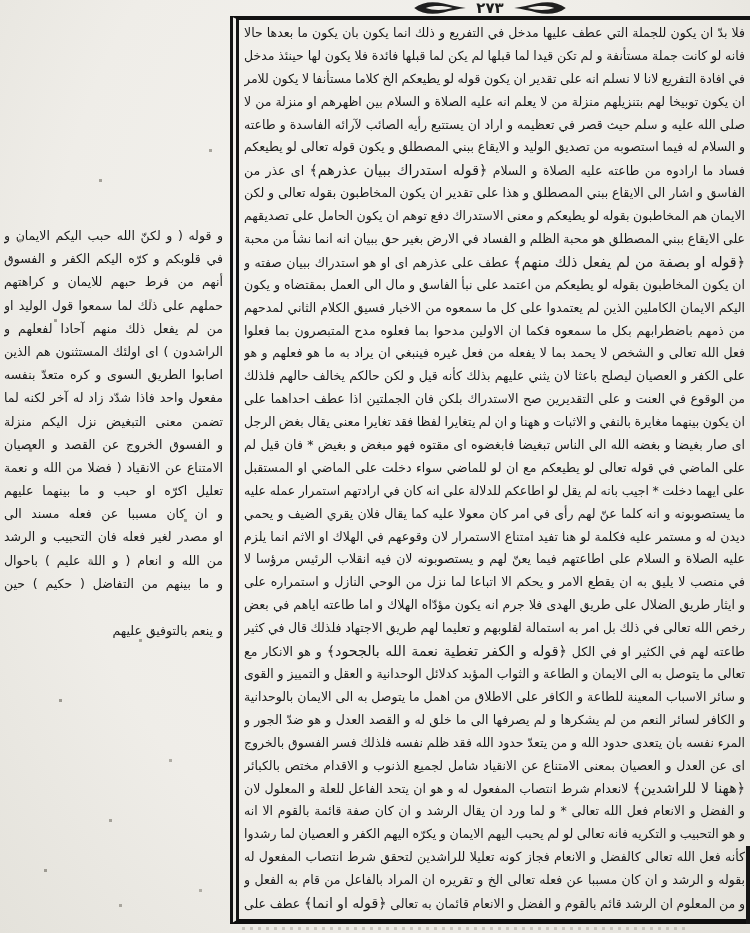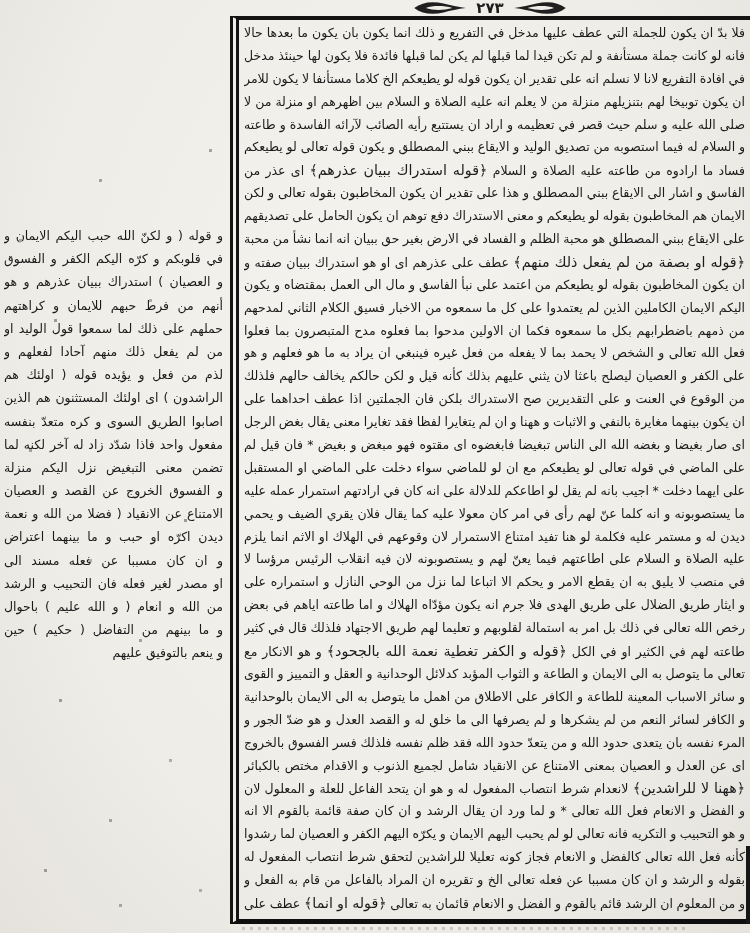--- a/index.html
+++ b/index.html
@@ -40,21 +40,21 @@
     white-space:normal;
   }
   .kw { font-weight:normal; font-size:1.14em; }
 
   
   .marginalia {
     position:absolute; left:4px; top:224px; width:219px;
     direction:rtl; font-size:12.5px;
   }
   .marginalia .line { height:23.2px; line-height:23.2px; }
-  .marginalia .line:last-child { text-align-last:right; }
+  .marginalia .line:last-child { text-align-last:right;margin-top:24px; }
 
   
   .right-edge { position:absolute; right:0; top:846px; width:4px; height:78px; background:#161616; }
 
   
   .bottom-noise {
     position:absolute; left:242px; right:60px; top:927px; height:3px; opacity:.55;
     background:repeating-linear-gradient(90deg,#aaa79f 0 3px, transparent 3px 8px);
   }
   
@@ -125,32 +125,30 @@
         <div class="line">و هو التحبيب و التكريه فانه تعالى لو لم يحبب اليهم الايمان و يكرّه اليهم الكفر و العصيان لما رشدوا فصار الرشد بهذا الاعتبار</div>
         <div class="line">كأنه فعل الله تعالى كالفضل و الانعام فجاز كونه تعليلا للراشدين لتحقق شرط انتصاب المفعول له فيه * اشار الى جوابه</div>
         <div class="line">بقوله و الرشد و ان كان مسببا عن فعله تعالى الخ و تقريره ان المراد بالفاعل من قام به الفعل و اسند هو اليه لا من اوجده</div>
         <div class="line">و من المعلوم ان الرشد قائم بالقوم و الفضل و الانعام قائمان به تعالى <span class="kw">﴿قوله او انما﴾</span> عطف على قوله</div>
       </div>
   </div>
 
   <div class="marginalia">
       <div class="line">و قوله ( و لكنّ الله حبب اليكم الايمان و زينه</div>
       <div class="line">في قلوبكم و كرّه اليكم الكفر و الفسوق</div>
-      <div class="line">و العصيان ) استدراك ببيان عذرهم و هو</div>
       <div class="line">أنهم من فرط حبهم للايمان و كراهتهم الكفر</div>
       <div class="line">حملهم على ذلك لما سمعوا قول الوليد او بصفة</div>
       <div class="line">من لم يفعل ذلك منهم آحادا لفعلهم و تعريضا</div>
-      <div class="line">لذم من فعل و يؤيده قوله ( اولئك هم</div>
       <div class="line">الراشدون ) اى اولئك المستثنون هم الذين</div>
       <div class="line">اصابوا الطريق السوى و كره متعدّ بنفسه الى</div>
       <div class="line">مفعول واحد فاذا شدّد زاد له آخر لكنه لما</div>
       <div class="line">تضمن معنى التبغيض نزل اليكم منزلة مفعول</div>
       <div class="line">و الفسوق الخروج عن القصد و العصيان</div>
       <div class="line">الامتناع عن الانقياد ( فضلا من الله و نعمة )</div>
-      <div class="line">ديدن اكرّه او حبب و ما بينهما اعتراض</div>
+      <div class="line">تعليل اكرّه او حبب و ما بينهما عليهم</div>
       <div class="line">و ان كان مسببا عن فعله مسند الى ضميرهم</div>
       <div class="line">او مصدر لغير فعله فان التحبيب و الرشد فضل</div>
       <div class="line">من الله و انعام ( و الله عليم ) باحوال المؤمنين</div>
       <div class="line">و ما بينهم من التفاضل ( حكيم ) حين يفضل</div>
       <div class="line">و ينعم بالتوفيق عليهم</div>
     </div>
 
   <div class="right-edge"></div>
   <div class="bottom-noise"></div>
   <div class="speckles"></div>

